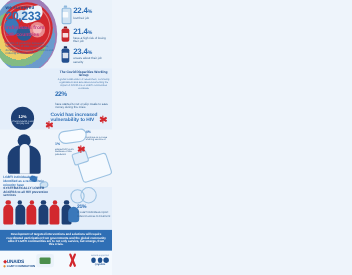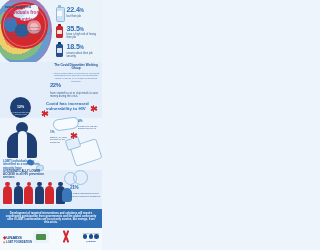--- a/index.html
+++ b/index.html
@@ -159,20 +159,21 @@
 </head>
 <body>
 
 <div class="page">
 
   <div class="header">
     <div class="rainbow"></div>
 
     <div class="hdr-txt">
       <div class="hdr-s1">we surveyed</div>
+      <div class="hdr-big">20,233</div>
       <div class="hdr-s2">individuals from</div>
       <div class="hdr-cnt">
         <span>138</span>
         <span>countries</span>
       </div>
       <div class="hdr-note">COVID-19 pandemic increased vulnerability of LGBTI communities, deepening pre-existing inequalities and reducing access to care</div>
     </div>
 
     <div class="statcol">
       <div class="stat">
@@ -190,35 +191,35 @@
       </div>
 
       <div class="stat">
         <div class="bottle b2">
           <div class="cap"></div>
             <div class="body"></div>
             <div class="lbl"></div>
         </div>
         <div class="stat-txt">
           <div class="pct">
-            <span>35.5</span><span class="sm">%</span>
+            <span>21.4</span><span class="sm">%</span>
           </div>
           <div class="pct-d">have a high risk of losing their job</div>
         </div>
       </div>
 
       <div class="stat">
         <div class="bottle b3">
           <div class="cap"></div>
             <div class="body"></div>
             <div class="lbl"></div>
         </div>
         <div class="stat-txt">
           <div class="pct">
-            <span>18.5</span><span class="sm">%</span>
+            <span>23.4</span><span class="sm">%</span>
           </div>
           <div class="pct-d">unsure about their job security</div>
         </div>
       </div>
     </div>
   </div>
 
   <div class="band2"></div>
 
   <div class="redcircle">

